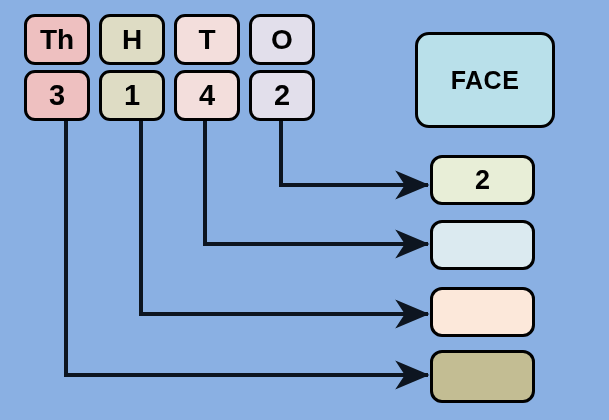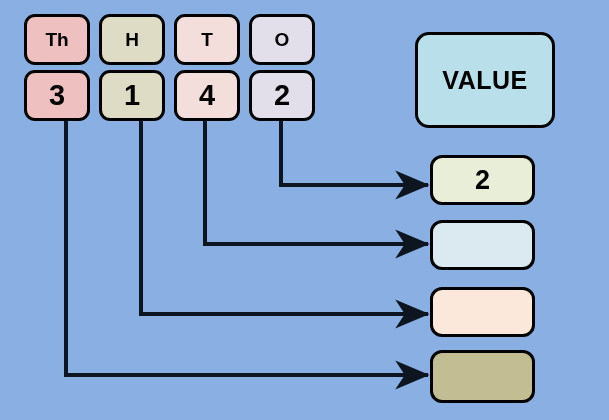--- a/index.html
+++ b/index.html
@@ -35,21 +35,21 @@
     display: flex;
     align-items: center;
     justify-content: center;
     font-weight: bold;
     color: #000000;
     line-height: 1;
   }
   .place-card {
     width: 66px;
     height: 51px;
-    font-size: 19px;
+    font-size: 28px;
   }
   .digit-card {
     width: 66px;
     height: 51px;
     font-size: 29px;
   }
   .header-card {
     width: 140px;
     height: 96px;
     border-radius: 14px;
@@ -107,21 +107,21 @@
     <span>1</span>
   </div>
   <div class="card digit-card" style="left: 174px; top: 70px; background: rgb(243, 222, 220);">
     <span>4</span>
   </div>
   <div class="card digit-card" style="left: 249px; top: 70px; background: rgb(226, 223, 235);">
     <span>2</span>
   </div>
 
   <div class="card header-card" style="left: 415px; top: 32px; width: 140px; height: 96px; background: rgb(185, 224, 234);">
-    <span class="hline">VALUE</span>
+    <span class="hline">FACE</span>
   </div>
 
   <div class="card result-card" style="left: 430px; top: 155px; width: 105px; height: 50px; background: rgb(232, 238, 215);">
     <span>2</span>
   </div>
   <div class="card result-card" style="left: 430px; top: 220px; width: 105px; height: 50px; background: rgb(219, 234, 240);">
     <span></span>
   </div>
   <div class="card result-card" style="left: 430px; top: 287px; width: 105px; height: 50px; background: rgb(252, 232, 218);">
     <span></span>

